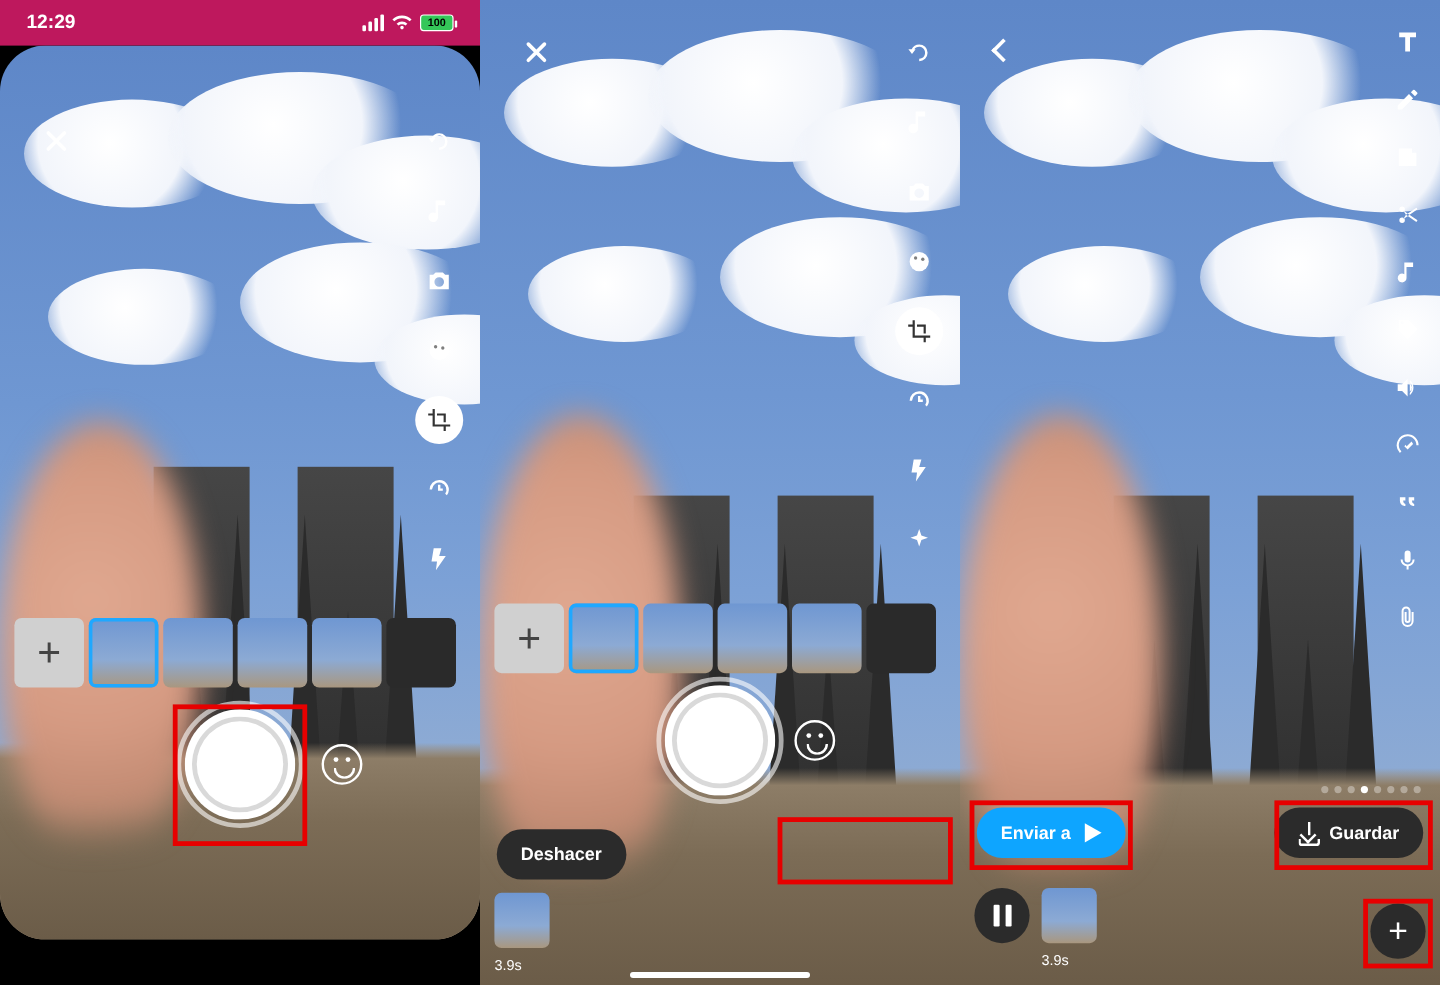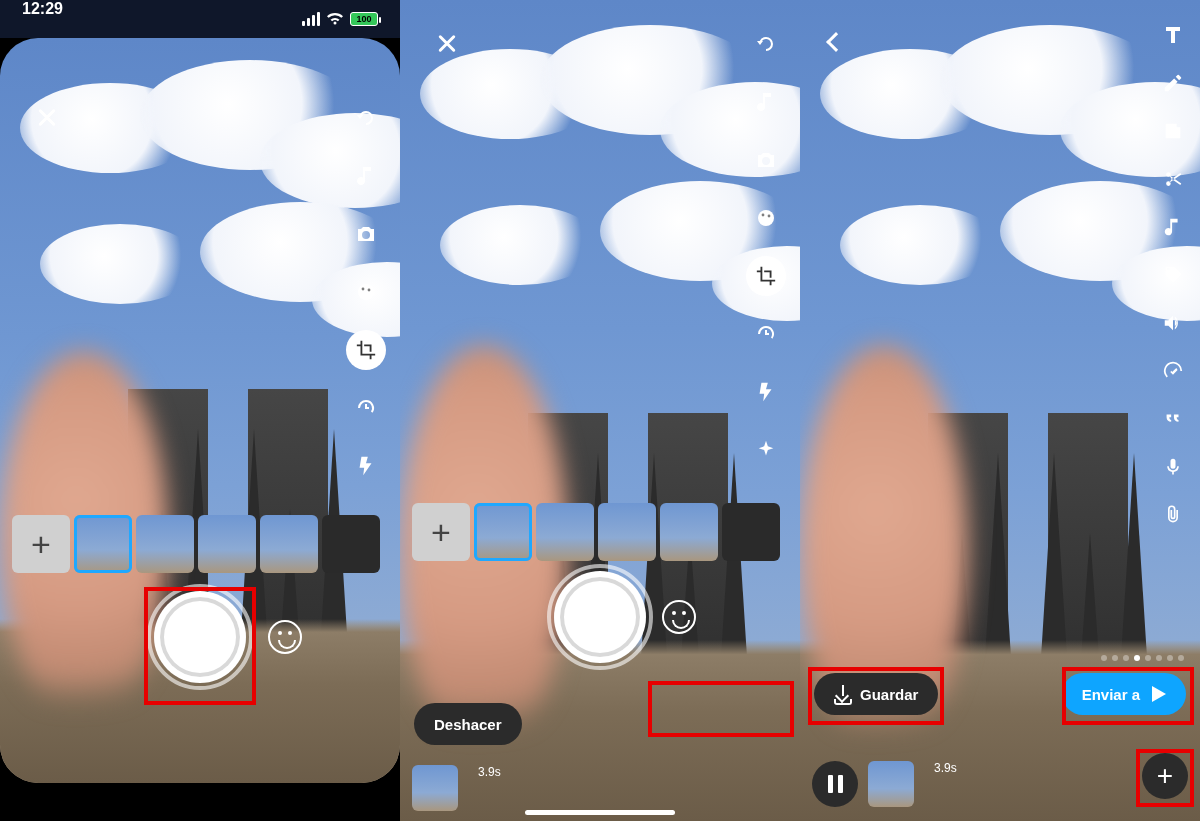--- a/index.html
+++ b/index.html
@@ -12,21 +12,21 @@
   .c1{left:5%;top:6%;width:180px;height:90px}.c2{left:35%;top:3%;width:220px;height:110px}.c3{left:65%;top:10%;width:190px;height:95px}
   .c4{left:10%;top:25%;width:160px;height:80px}.c5{left:50%;top:22%;width:200px;height:100px}.c6{left:78%;top:30%;width:150px;height:75px}
   .strip{position:absolute;left:0;right:0;bottom:0;height:22%;background:linear-gradient(180deg,rgba(0,0,0,0) 0%,#8d7d67 8%,#7c6c56 40%,#6b5c48 100%)}
   .spike{position:absolute;bottom:18%;width:0;height:0;border-left:14px solid transparent;border-right:14px solid transparent;border-bottom:220px solid #2b2b2b}
   .spike.s{border-bottom-width:140px;border-left-width:10px;border-right-width:10px}
   .sp1{left:28%}.sp2{left:38%}.sp3{left:46%}.sp4{left:60%}.sp5{left:70%}.sp6{left:80%}
   .tower{position:absolute;bottom:18%;width:80px;height:260px;background:linear-gradient(180deg,#464646,#2f2f2f)}
   .tA{left:32%}.tB{left:62%}
   .face-blur{position:absolute;left:0;bottom:8%;width:42%;height:50%;background:radial-gradient(circle at 45% 40%,#e0a890 0%,#d59a82 45%,#c08a72 72%,rgba(192,138,114,0) 85%);filter:blur(12px);border-radius:50%}
 
-  .status-bar{position:absolute;top:0;left:0;right:0;height:38px;display:flex;justify-content:space-between;padding:0 22px;color:#fff;background:#0f172a;font-weight:600;font-size:16px}
+  .status-bar{position:absolute;top:0;left:0;right:0;height:38px;display:flex;align-items:center;justify-content:space-between;padding:0 22px;color:#fff;background:#be185d;font-weight:600;font-size:16px}
   .status-right{display:flex;align-items:center;gap:6px}
   .sig{display:flex;align-items:flex-end;gap:2px}.sig i{width:3px;background:#fff;border-radius:1px}.sig i:nth-child(1){height:5px}.sig i:nth-child(2){height:8px}.sig i:nth-child(3){height:11px}.sig i:nth-child(4){height:14px}
   .batt{position:relative;width:28px;height:14px;border:1.5px solid #fff;border-radius:3px;display:flex;align-items:center;justify-content:center;background:#34c759;color:#000;font-size:9px;font-weight:700}
   .batt::after{content:"";position:absolute;right:-4px;top:4px;width:2px;height:6px;background:#fff;border-radius:1px}
 
   .close-btn{position:absolute;top:60px;left:18px;width:36px;height:36px;display:flex;align-items:center;justify-content:center;color:#fff}
   .screen2 .close-btn,.screen3 .back-btn{top:24px}
   .back-btn{position:absolute;top:24px;left:18px;width:36px;height:36px;display:flex;align-items:center;justify-content:center;color:#fff}
   .icon-x::before,.icon-x::after{content:"";position:absolute;width:22px;height:3px;background:#fff;border-radius:2px}
   .icon-x::before{transform:rotate(45deg)}.icon-x::after{transform:rotate(-45deg)}
@@ -50,28 +50,28 @@
   .shutter{width:92px;height:92px;border-radius:50%;background:#fff;border:6px solid rgba(255,255,255,.35);box-shadow:0 0 0 4px rgba(0,0,0,.15) inset}
   .shutter-ring{position:absolute;width:106px;height:106px;border-radius:50%;border:4px solid rgba(255,255,255,.6)}
   .smiley{position:absolute;width:34px;height:34px;border:2.5px solid #fff;border-radius:50%}
   .screen1 .smiley{right:-56px}.screen2 .smiley{right:-50px}
   .smiley::before{content:"";position:absolute;left:8px;top:9px;width:4px;height:4px;background:#fff;border-radius:50%;box-shadow:10px 0 0 #fff}
   .smiley::after{content:"";position:absolute;left:8px;top:18px;width:14px;height:7px;border:2px solid #fff;border-top:none;border-radius:0 0 14px 14px}
 
   .hl{position:absolute;border:4px solid #e70000;pointer-events:none}
 
   .pill-row{position:absolute;left:0;right:0;display:flex;align-items:center;justify-content:space-between;padding:0 14px}
-  .screen2 .pill-row{bottom:76px}.screen3 .pill-row{bottom:106px}
+  .screen2 .pill-row{bottom:88px}.screen3 .pill-row{bottom:106px}
   .pill{height:42px;padding:0 20px;border-radius:24px;display:flex;align-items:center;gap:8px;font-size:15px;font-weight:600}
   .pill.dark{background:#2b2b2b;color:#fff}
   .pill.yellow{background:#ffeb00;color:#000}
   .pill.blue{background:#0ea5ff;color:#fff}
 
   .clip-row{position:absolute;left:12px;bottom:10px;display:flex;align-items:flex-start;gap:10px}
-  .clip-cell{display:flex;flex-direction:row;align-items:flex-start;gap:20px}
+  .clip-cell{display:flex;flex-direction:column;align-items:flex-start;gap:7px}
   .clip-thumb{width:46px;height:46px;border-radius:6px;background:linear-gradient(180deg,#6f97d2 0%,#8caad4 60%,#a9977f 100%)}
   .clip-time{color:#fff;font-size:12px}
   .pause-btn{width:46px;height:46px;border-radius:50%;background:#2b2b2b;display:flex;align-items:center;justify-content:center;gap:5px}
   .pause-btn i{width:5px;height:18px;background:#fff;border-radius:1px}
   .plus-btn{position:absolute;right:12px;bottom:22px;width:46px;height:46px;border-radius:50%;background:#2b2b2b;color:#fff;display:flex;align-items:center;justify-content:center;font-size:28px;font-weight:300}
 
   .home-ind{position:absolute;left:50%;transform:translateX(-50%);bottom:6px;width:150px;height:5px;background:#fff;border-radius:3px}
 
   .dots{position:absolute;right:16px;bottom:160px;display:flex;gap:5px}
   .dots i{width:6px;height:6px;border-radius:50%;background:rgba(255,255,255,.35)}
@@ -382,30 +382,30 @@
         <i></i>
         <i></i>
         <i class="on"></i>
         <i></i>
         <i></i>
         <i></i>
         <i></i>
     </div>
 
     <div class="pill-row">
+      <div class="pill blue">
+        <span>Enviar a</span>
+        <span class="icon-send"></span>
+      </div>
       <div class="pill dark">
         <span class="icon-download">
             <span class="bar"></span>
           </span>
         <span>Guardar</span>
       </div>
-      <div class="pill blue">
-        <span>Enviar a</span>
-        <span class="icon-send"></span>
-      </div>
     </div>
 
     <div class="clip-row" style="bottom:14px">
       <div class="pause-btn">
           <i></i>
           <i></i>
         </div>
       <div class="clip-cell">
         <div class="clip-thumb"></div>
         <span class="clip-time">3.9s</span>

